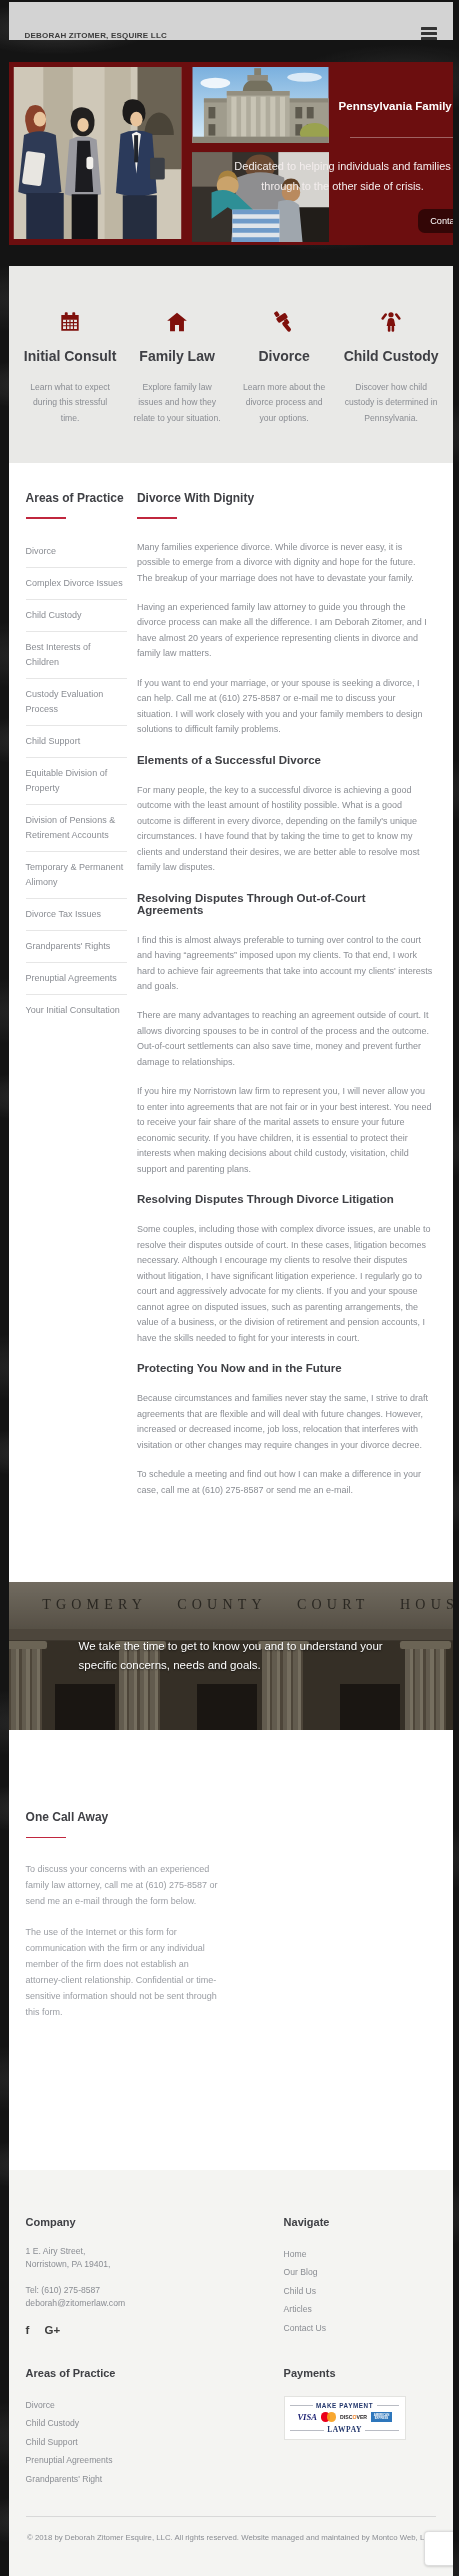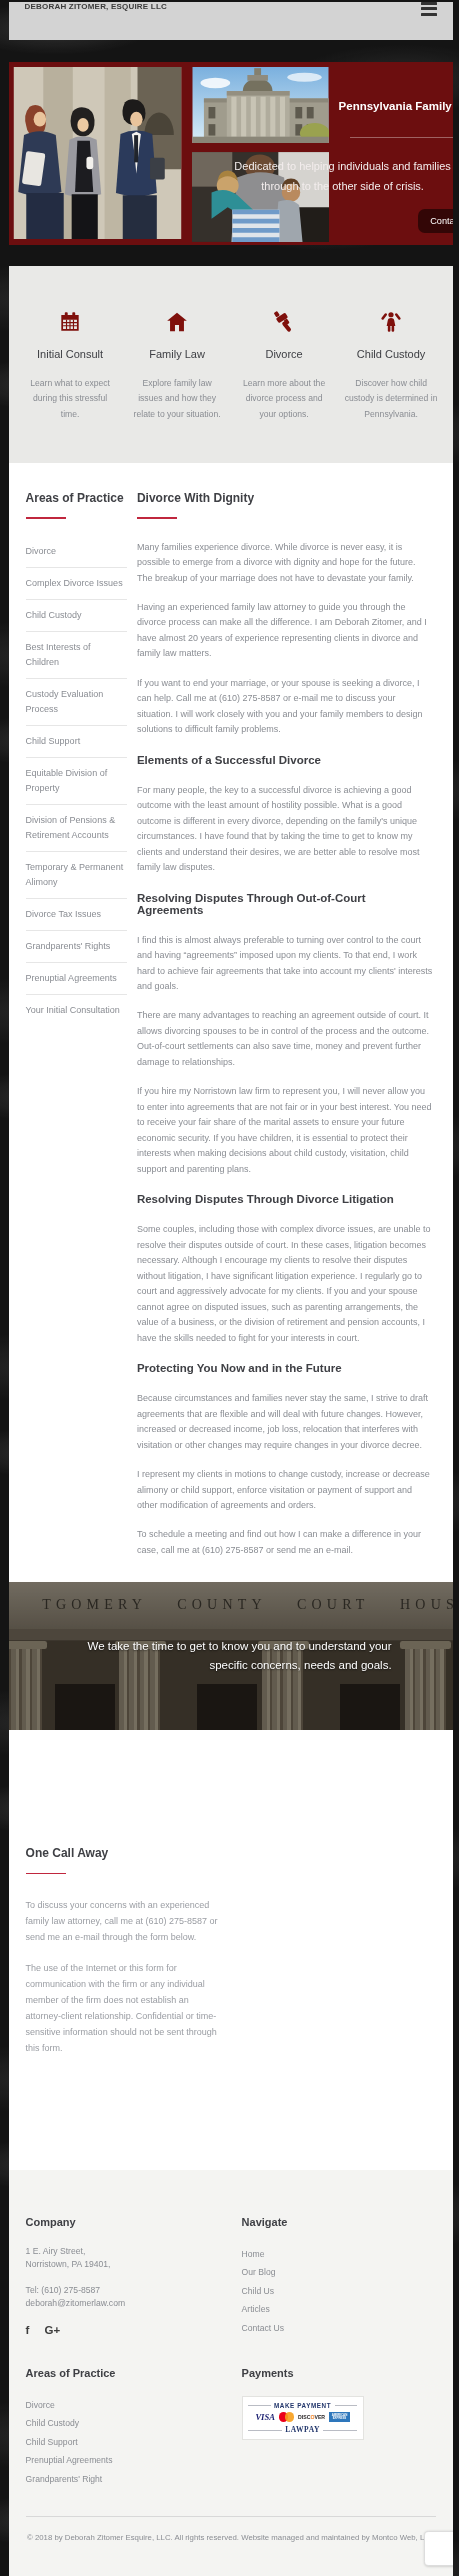--- a/index.html
+++ b/index.html
@@ -11,21 +11,21 @@
       radial-gradient(ellipse 149px 40px at 12% 8%, rgba(170,170,170,.20), transparent 65%),
       radial-gradient(ellipse 172px 52px at 88% 22%, rgba(150,150,150,.16), transparent 65%),
       radial-gradient(ellipse 195px 46px at 30% 46%, rgba(140,140,140,.13), transparent 65%),
       radial-gradient(ellipse 138px 34px at 70% 64%, rgba(160,160,160,.15), transparent 65%),
       radial-gradient(ellipse 184px 52px at 8% 84%, rgba(150,150,150,.14), transparent 65%);
     background-size:460px 356px;background-repeat:repeat-y;
   }
   .page-column{width:444px;margin-left:8.6px;position:relative;}
 
   
-  .site-header{margin-top:2.3px;height:38px;background:#d3d3d3;display:flex;align-items:flex-start;
+  .site-header{margin-top:2.3px;height:38px;background:#d3d3d3;display:flex;align-items:flex-end;
     justify-content:space-between;padding:0 16px;box-sizing:border-box;}
   .site-title{font-size:8px;font-weight:700;color:#3c3c3c;letter-spacing:0.2px;}
   .hamburger{width:15.5px;cursor:pointer;}
   .hamburger span{display:block;height:2.9px;background:#333;margin:0 0 2.3px;border-radius:0.6px;}
   .hamburger span:last-child{margin-bottom:0;}
 
   .gap1{height:22px;} .gap2{height:20.7px;}
 
   
   .hero{height:183px;background:#6c0e0f;position:relative;overflow:hidden;}
@@ -40,21 +40,21 @@
   .hero-tagline{position:absolute;left:219px;top:94px;width:230px;text-align:center;
     color:#f3eded;font-size:11px;line-height:20px;}
   .contact-btn{position:absolute;left:409px;top:147px;height:24px;width:75px;
     background:#330606;border:none;border-radius:6.9px;color:#fff;font-size:9.2px;
     text-align:left;padding:0 0 0 12.6px;font-family:"Liberation Sans",sans-serif;cursor:pointer;}
 
   
   .services{height:197px;background:#e9e9e7;display:flex;padding:44px 8px 0;box-sizing:border-box;}
   .service{flex:1 1 0;text-align:center;padding:0 5.7px;}
   .service .icon{height:23px;display:flex;align-items:flex-end;justify-content:center;}
-  .service h3{font-size:11px;color:#3f4045;font-weight:400;margin:15px 0 16px;}
+  .service h3{font-size:14px;color:#3f4045;font-weight:700;margin:15px 0 16px;}
   .service p{font-size:8.6px;color:#8a8d93;line-height:15.5px;margin:11.5px auto 0;max-width:93px;}
 
   
   .main{height:1119px;background:#fff;display:flex;padding:27.6px 0 0 17px;box-sizing:border-box;overflow:hidden;}
   .sidebar{width:101px;flex:none;}
   .panel-title{font-size:12px;color:#3f4045;font-weight:700;margin:0;}
   .red-line{width:40px;height:1.7px;background:#c0273e;margin:12.6px 0 0;}
   .sidebar ul{list-style:none;margin:17px 0 0;padding:0;}
   .sidebar li{padding:8px 0;font-size:9px;line-height:15px;color:#8a8d93;
     border-top:0.6px solid #e6e6e6;cursor:pointer;}
@@ -71,32 +71,32 @@
   .engraving{font-family:"Liberation Serif",serif;font-size:14px;color:rgba(35,32,28,.8);
     letter-spacing:5.2px;word-spacing:22px;white-space:nowrap;margin-left:40px;}
   .cornice{position:absolute;left:0;top:47px;right:0;height:11.5px;background:#6d6456;
     border-bottom:1.1px solid #554c40;}
   .b-col{position:absolute;top:59px;bottom:0;width:41px;
     background:repeating-linear-gradient(90deg,#8d8270 0 4.6px,#a99e8a 4.6px 8px,#6e6252 8px 10.3px);}
   .b-cap{position:absolute;top:59px;height:8px;width:51px;background:#9a8f7b;border-radius:2.3px;}
   .b-window{position:absolute;top:102px;bottom:0;width:60px;background:#221d18;}
   .banner-overlay{position:absolute;inset:0;background:rgba(10,8,6,.32);}
   .banner-quote{position:absolute;left:9px;right:0;top:55px;margin:0 auto;max-width:313px;
-    text-align:right;color:#fff;font-size:11.5px;line-height:19.5px;
+    text-align:left;color:#fff;font-size:11.5px;line-height:19.5px;
     text-shadow:0 0.6px 1.7px rgba(0,0,0,.6);}
 
   
-  .contact-section{height:440px;background:#fff;padding:116px 0 0 17px;box-sizing:border-box;}
+  .contact-section{height:440px;background:#fff;padding:80px 0 0 17px;box-sizing:border-box;}
   .contact-section .red-line{margin-bottom:23px;}
   .contact-section p{width:198px;font-size:9px;line-height:16px;color:#9a9da3;margin:0 0 15px;}
 
   
   .footer{height:407px;background:#f4f4f2;position:relative;overflow:hidden;
     padding:46px 17px 0;box-sizing:border-box;}
-  .f-row{display:flex;}
+  .f-row{display:flex;gap:42px;}
   .f-row2{margin-top:30px;}
   .f-left{width:216px;flex:none;}
   .f-right{flex:1;}
   .f-title{font-size:11px;color:#3f4045;font-weight:700;margin:0 0 17px;}
   .f-text{font-size:8.6px;color:#8a8d93;line-height:13.2px;margin:0;}
   .f-contact{margin-top:12.6px;}
   .f-link{display:block;font-size:8.6px;color:#8a8d93;line-height:18.4px;text-decoration:none;cursor:pointer;}
   .social{margin-top:13.8px;display:flex;gap:15px;align-items:center;}
   .social span{font-size:11.5px;font-weight:700;color:#3d3d3d;cursor:pointer;}
 
@@ -319,21 +319,20 @@
       <h3>Resolving Disputes Through Out-of-Court Agreements</h3>
       <p>I find this is almost always preferable to turning over control to the court and having “agreements” imposed upon my clients. To that end, I work hard to achieve fair agreements that take into account my clients' interests and goals.</p>
       <p>There are many advantages to reaching an agreement outside of court. It allows divorcing spouses to be in control of the process and the outcome. Out-of-court settlements can also save time, money and prevent further damage to relationships.</p>
       <p>If you hire my Norristown law firm to represent you, I will never allow you to enter into agreements that are not fair or in your best interest. You need to receive your fair share of the marital assets to ensure your future economic security. If you have children, it is essential to protect their interests when making decisions about child custody, visitation, child support and parenting plans.</p>
 
       <h3>Resolving Disputes Through Divorce Litigation</h3>
       <p>Some couples, including those with complex divorce issues, are unable to resolve their disputes outside of court. In these cases, litigation becomes necessary. Although I encourage my clients to resolve their disputes without litigation, I have significant litigation experience. I regularly go to court and aggressively advocate for my clients. If you and your spouse cannot agree on disputed issues, such as parenting arrangements, the value of a business, or the division of retirement and pension accounts, I have the skills needed to fight for your interests in court.</p>
 
       <h3>Protecting You Now and in the Future</h3>
       <p>Because circumstances and families never stay the same, I strive to draft agreements that are flexible and will deal with future changes. However, increased or decreased income, job loss, relocation that interferes with visitation or other changes may require changes in your divorce decree.</p>
-      <p>I represent my clients in motions to change custody, increase or decrease alimony or child support, enforce visitation or payment of support and other modification of agreements and orders.</p>
       <p>To schedule a meeting and find out how I can make a difference in your case, call me at (610) 275-8587 or send me an e-mail.</p>
     </article>
   </section>
 
   <section class="banner">
     <div>
       <div class="stone-band">
         <span class="engraving">TGOMERY COUNTY COURT HOUS</span>
       </div>
       <div class="cornice"></div>

